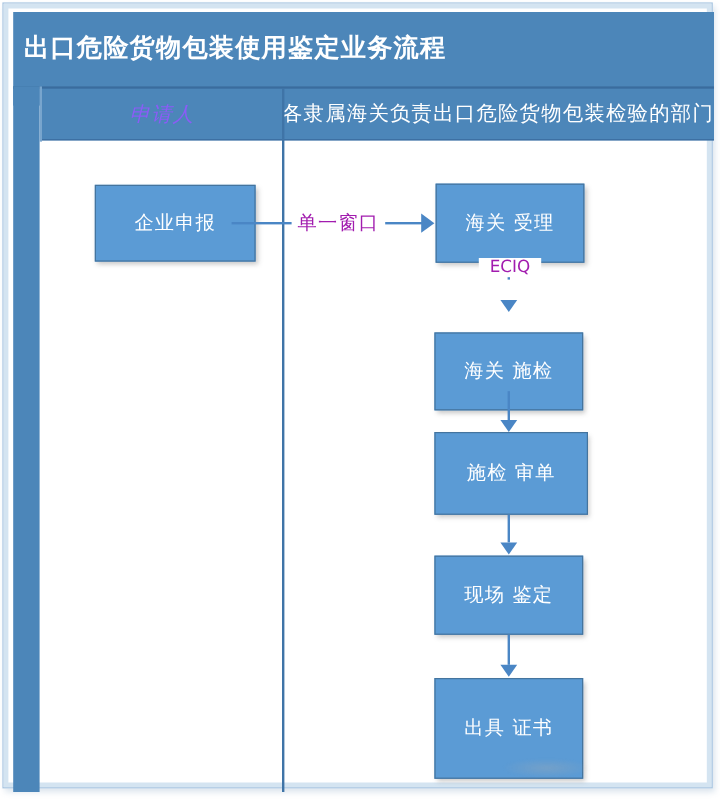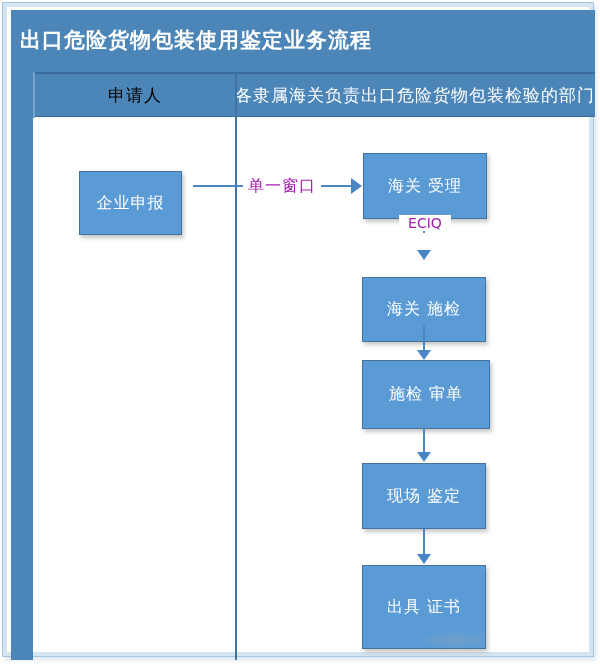--- a/index.html
+++ b/index.html
@@ -34,42 +34,42 @@
     background: #78a5cd;
   }
 
   .header-band {
     position: absolute; left: 32px; top: 71px; width: 560px; height: 43px;
     background: #4c86b9; border-bottom: 1px solid #3a6c9e;
   }
   .hdr-left {
     position: absolute; left: 32px; top: 71px; width: 200px; height: 42px;
     display: flex; align-items: center; justify-content: center;
-    color: #000000; font-size: 17px; letter-spacing: 1px;
+    color: #8b5cf6; font-size: 17px; letter-spacing: 1px; font-style: italic;
   }
   .hdr-right {
     position: absolute; left: 232px; top: 71px; width: 360px; height: 42px;
     display: flex; flex-direction: row; align-items: center; justify-content: center;
     color: #ffffff; font-size: 17px; line-height: 21px; letter-spacing: 1px;
     text-align: center;
   }
 
   .lane-divider {
     position: absolute; left: 232px; top: 71px; width: 2px; height: 586px;
     background: #3f74a7;
   }
 
   .node {
     position: absolute; background: #5b9bd5; border: 1px solid #44749e;
     color: #ffffff; font-size: 16px; letter-spacing: 1px;
     display: flex; align-items: center; justify-content: center;
     box-shadow: 2px 3px 4px rgba(130,130,130,0.45);
     white-space: pre;
   }
-  .node-declare     { left: 76px;  top: 168px; width: 103px; height: 64px; }
+  .node-declare     { left: 76px;  top: 151px; width: 134px; height: 64px; }
   .node-accept      { left: 360px; top: 150px; width: 124px; height: 66px; }
   .node-inspect     { left: 359px; top: 274px; width: 124px; height: 65px; }
   .node-review      { left: 359px; top: 357px; width: 128px; height: 69px; }
   .node-onsite      { left: 359px; top: 460px; width: 124px; height: 66px; }
   .node-certificate { left: 359px; top: 562px; width: 124px; height: 84px; }
 
   .hline { position: absolute; height: 2px; background: #4a86c5; }
   .vline { position: absolute; width: 2px;  background: #4a86c5; left: 420px; }
 
   .arrow-right {

